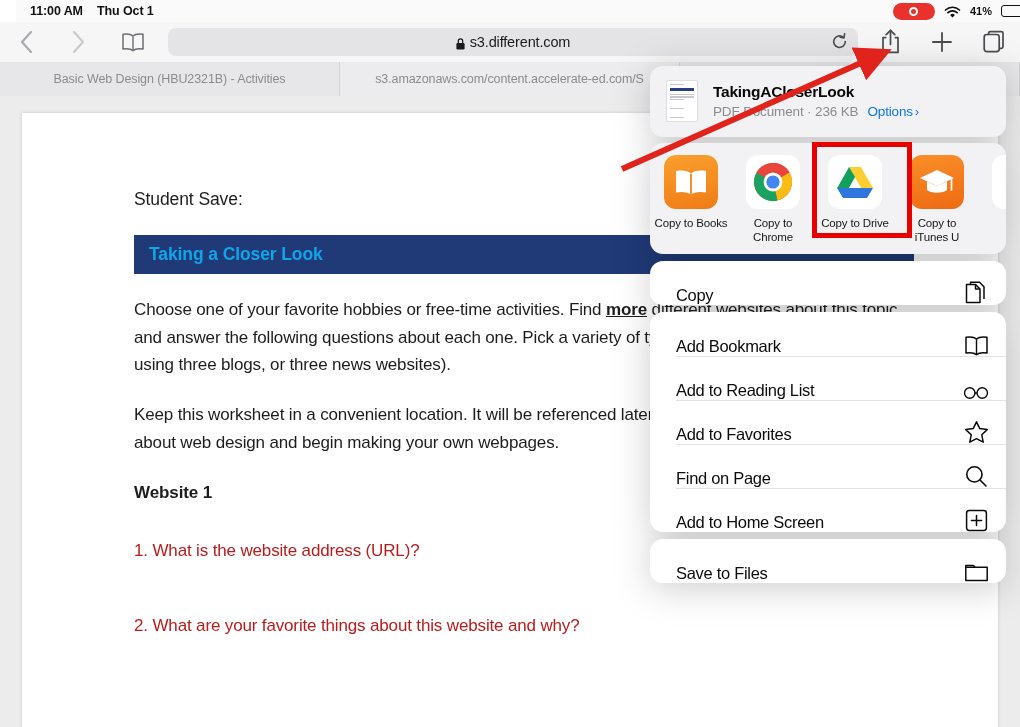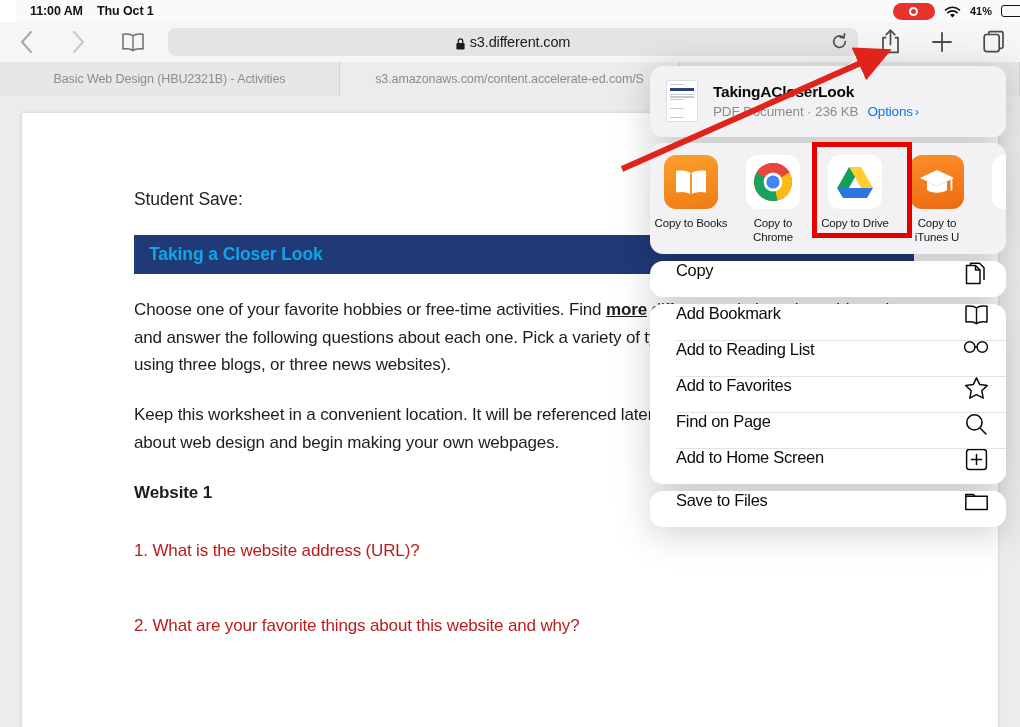--- a/index.html
+++ b/index.html
@@ -208,21 +208,21 @@
   .ic-chrome { background: #ffffff; }
   .ic-drive { background: #ffffff; }
   .ic-itunesu { background: linear-gradient(170deg,#fa8e28,#ee6a12); }
   .ic-blank { background: #ffffff; }
 
   .menu-card {
     background: #ffffff; border-radius: 13px;
     margin-top: 7px; overflow: hidden;
   }
   .menu-row {
-    height: 36px; display: flex; align-items: flex-start;
+    height: 44px; display: flex; align-items: flex-end;
     padding: 0 17px 0 26px; position: relative;
   }
   .menu-row + .menu-row::before {
     content: ""; position: absolute; left: 26px; right: 0; top: 0;
     height: 1px; background: #e3e3e6;
   }
   .menu-label {
     flex: 1; font-size: 16.5px; color: #0b0b0b; letter-spacing: -0.3px;
   }
   .menu-ic { width: 26px; display: flex; justify-content: center; }

